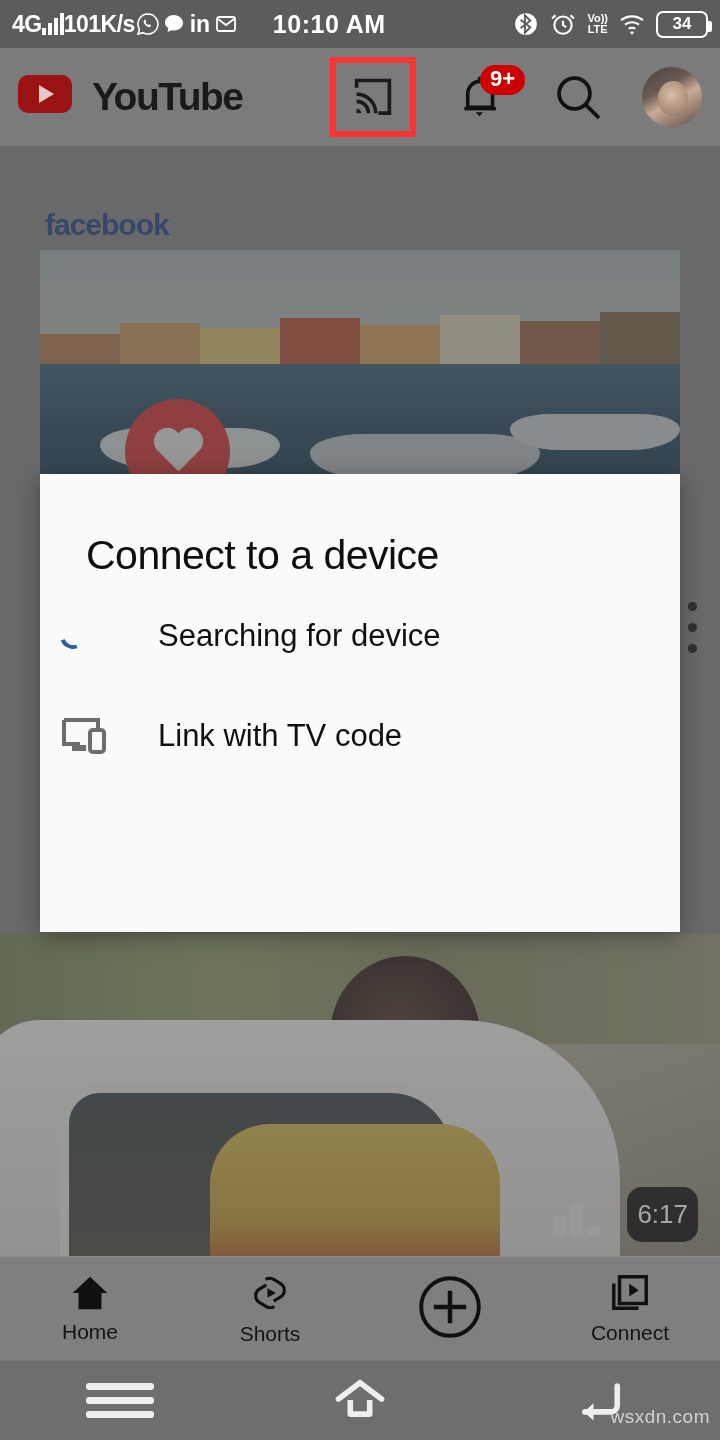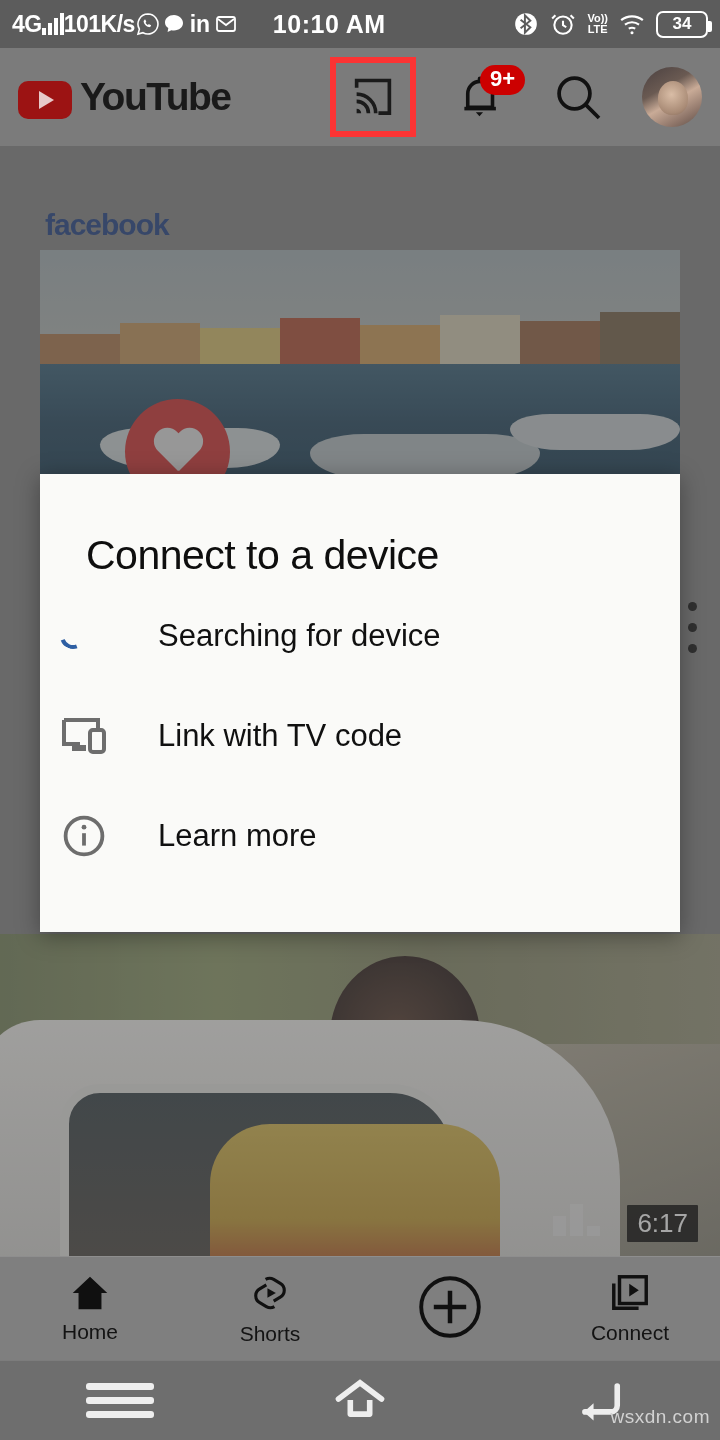--- a/index.html
+++ b/index.html
@@ -38,21 +38,21 @@
     content:""; position:absolute; right:-6px; top:8px; width:4px; height:11px;
     background:#fff; border-radius:0 2px 2px 0;
   }
 
   
   .yt-header{
     position:absolute; left:0; top:48px; width:720px; height:98px;
     display:flex; align-items:center; padding:0 18px;
     background:#7b7b7b;
   }
-  .yt-logo{ display:flex; align-items:flex-end; gap:8px; }
+  .yt-logo{ display:flex; align-items:flex-start; gap:20px; }
   .yt-play{
     width:54px; height:38px; background:#9c1313; border-radius:10px;
     display:flex; align-items:center; justify-content:center;
   }
   .yt-play span{
     width:0;height:0;border-left:15px solid #e8c9c9;
     border-top:9px solid transparent;border-bottom:9px solid transparent;
     margin-left:3px;
   }
   .yt-word{ font-size:39px; font-weight:bold; color:#1a1a1a; letter-spacing:-1.5px; }
@@ -156,21 +156,21 @@
   .vt-stats{
     position:absolute; right:120px; bottom:26px; display:flex; align-items:flex-end; gap:4px; opacity:.75;
   }
   .vt-stats i{ display:block; width:13px; background:#e9e9e9; }
   .vt-stats i:nth-child(1){ height:20px; }
   .vt-stats i:nth-child(2){ height:32px; }
   .vt-stats i:nth-child(3){ height:10px; }
   .vt-time{
     position:absolute; right:22px; bottom:20px;
     background:rgba(0,0,0,.82); color:#fff; font-size:26px;
-    padding:3px 10px; border-radius:1px;
+    padding:12px 10px; border-radius:15px;
   }
 
   
   .scrim{ position:absolute; left:0; top:146px; width:720px; bottom:184px; background:rgba(70,70,70,.48); }
 
   
   .dialog{
     position:absolute; left:40px; top:474px; width:640px; height:458px;
     background:#fafaf8; box-shadow:0 4px 22px rgba(0,0,0,.35);
   }
@@ -396,30 +396,20 @@
       <svg width="52" height="44" viewBox="0 0 26 22">
         <path d="M2 3h17v4" fill="none" stroke="#6d6d6d" stroke-width="2"></path>
         <path d="M2 3v12h8" fill="none" stroke="#6d6d6d" stroke-width="2"></path>
         <rect x="6" y="15.5" width="7" height="3" fill="#6d6d6d"></rect>
         <rect x="15" y="8" width="7" height="11" rx="1.4" fill="none" stroke="#6d6d6d" stroke-width="2"></rect>
       </svg>
     </span>
     <span class="dlg-label">Link with TV code</span>
   </div>
 
-  <div class="dlg-item">
-    <span class="dlg-ico">
-      <svg width="48" height="48" viewBox="0 0 24 24">
-        <circle cx="12" cy="12" r="9.2" fill="none" stroke="#6d6d6d" stroke-width="1.9"></circle>
-        <circle cx="12" cy="7.6" r="1.2" fill="#6d6d6d"></circle>
-        <path d="M12 10.6v6.2" stroke="#6d6d6d" stroke-width="1.9"></path>
-      </svg>
-    </span>
-    <span class="dlg-label">Learn more</span>
-  </div>
 </div>
 
 <div class="bottom-nav">
 
   <div class="nav-item">
     <span>
       <svg width="44" height="40" viewBox="0 0 24 22">
           <path d="M12 2L2.5 11h3.2v9h12.6v-9h3.2z" fill="#101010"></path>
         </svg>
     </span>

